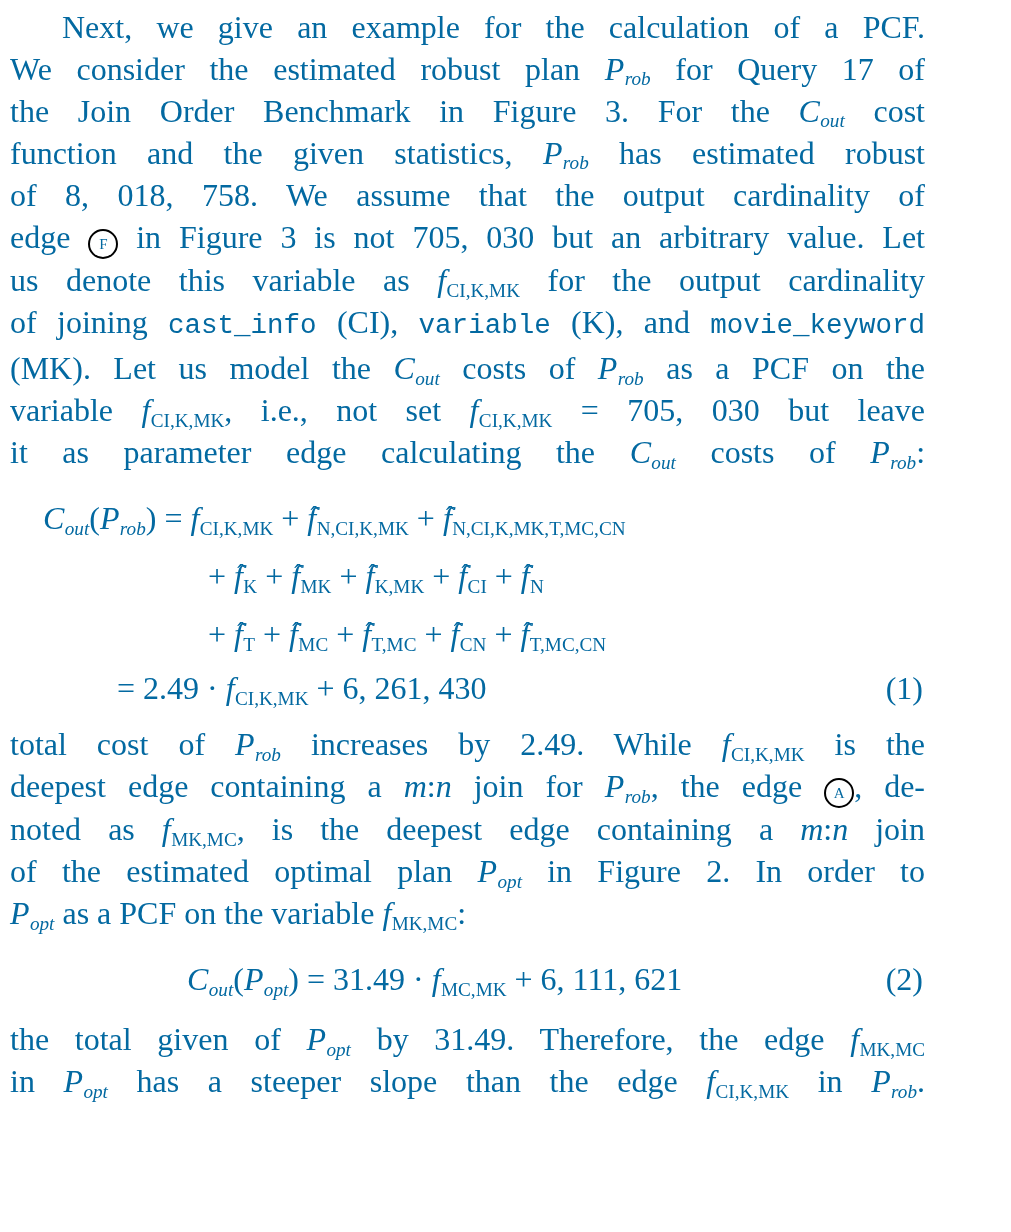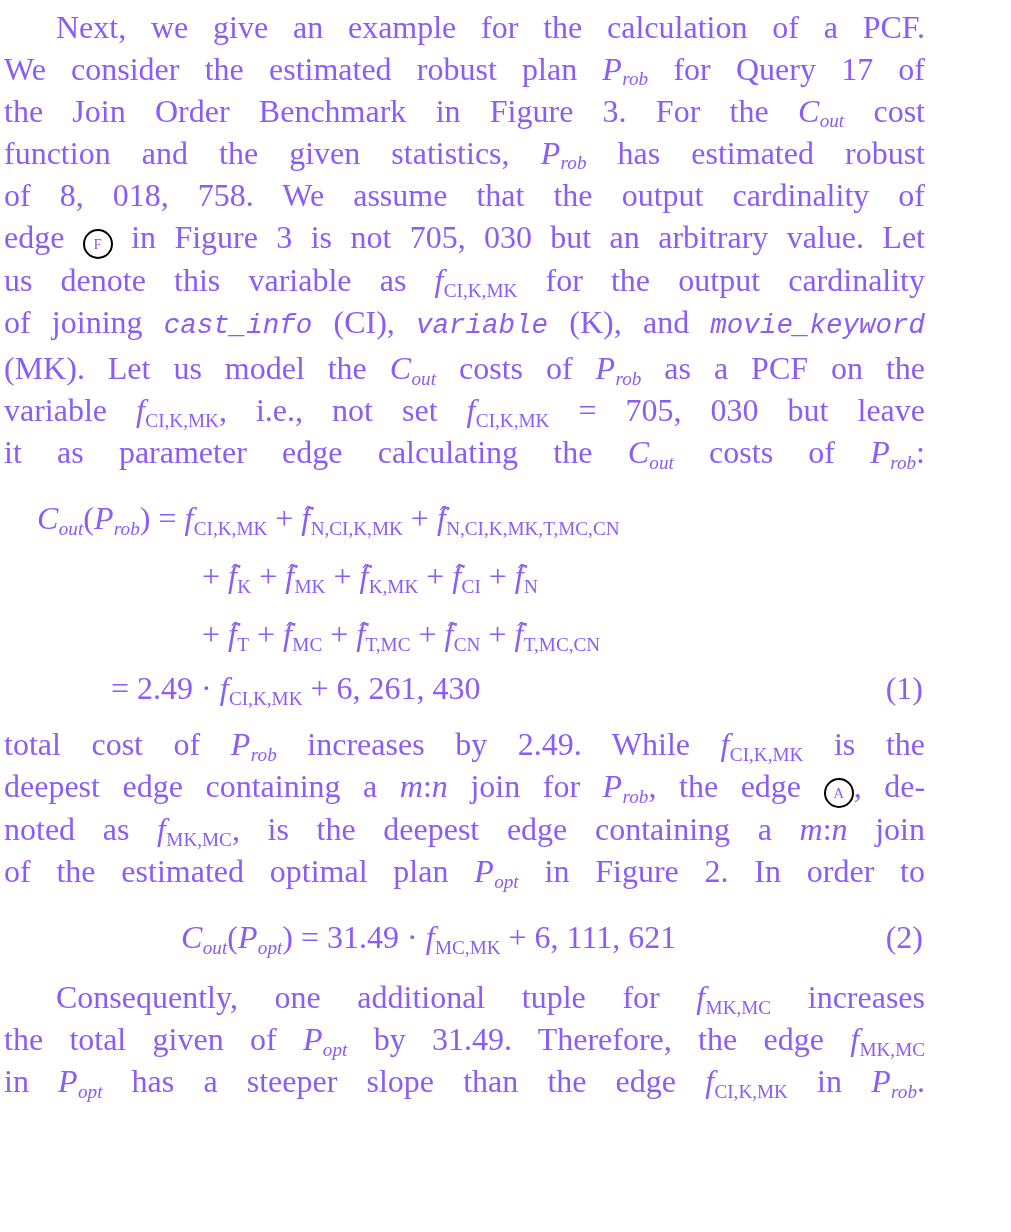--- a/index.html
+++ b/index.html
@@ -6,24 +6,24 @@
     margin: 0;
     padding: 0;
     background: #ffffff;
     width: 1011px;
     height: 1232px;
     overflow: hidden;
   }
   .doc {
     box-sizing: border-box;
     width: 937px;
-    padding: 6px 12px 0 4px;
+    padding: 6px 12px 0 10px;
     font-family: "Liberation Serif", "DejaVu Serif", serif;
     font-size: 32px;
-    color: #8b5cf6;
+    color: #0369a1;
   }
   .para { margin: 0; }
   .line {
     line-height: 42px;
     text-align: justify;
     text-align-last: justify;
   }
   .line.indent { padding-left: 52px; }
   .line.nojust { text-align-last: left; }
 
@@ -49,21 +49,20 @@
     top: 0.28em;
     line-height: 0;
     margin-left: 0.02em;
   }
   .msub.roman { font-style: normal; }
   .msub.ital  { font-style: italic; }
 
   .tt {
     font-family: "Liberation Mono", "DejaVu Sans Mono", monospace;
     font-size: 0.86em;
-    font-style: italic;
   }
 
   .hat { position: relative; }
   .hat::after {
     content: "\02C6";
     position: absolute;
     font-style: normal;
     font-size: 0.8em;
     left: 35%;
     top: -0.52em;
@@ -105,22 +104,22 @@
       <div class="eqline lhs"><span class="mgroup"><span class="mvar">C</span><span class="msub ital">out</span></span><span class="run">(</span><span class="mgroup"><span class="mvar">P</span><span class="msub ital">rob</span></span><span class="run">) = </span><span class="mgroup"><span class="mvar">f</span><span class="msub roman">CI,K,MK</span></span><span class="run"> + </span><span class="mgroup"><span class="mvar hat">f</span><span class="msub roman">N,CI,K,MK</span></span><span class="run"> + </span><span class="mgroup"><span class="mvar hat">f</span><span class="msub roman">N,CI,K,MK,T,MC,CN</span></span></div>
       <div class="eqline cont"><span class="run">+ </span><span class="mgroup"><span class="mvar hat">f</span><span class="msub roman">K</span></span><span class="run"> + </span><span class="mgroup"><span class="mvar hat">f</span><span class="msub roman">MK</span></span><span class="run"> + </span><span class="mgroup"><span class="mvar hat">f</span><span class="msub roman">K,MK</span></span><span class="run"> + </span><span class="mgroup"><span class="mvar hat">f</span><span class="msub roman">CI</span></span><span class="run"> + </span><span class="mgroup"><span class="mvar hat">f</span><span class="msub roman">N</span></span></div>
       <div class="eqline cont"><span class="run">+ </span><span class="mgroup"><span class="mvar hat">f</span><span class="msub roman">T</span></span><span class="run"> + </span><span class="mgroup"><span class="mvar hat">f</span><span class="msub roman">MC</span></span><span class="run"> + </span><span class="mgroup"><span class="mvar hat">f</span><span class="msub roman">T,MC</span></span><span class="run"> + </span><span class="mgroup"><span class="mvar hat">f</span><span class="msub roman">CN</span></span><span class="run"> + </span><span class="mgroup"><span class="mvar hat">f</span><span class="msub roman">T,MC,CN</span></span></div>
       <div class="eqline result"><span class="run">= 2.49 · </span><span class="mgroup"><span class="mvar">f</span><span class="msub roman">CI,K,MK</span></span><span class="run"> + 6, 261, 430</span><span class="eqtag">(1)</span></div>
     </div>
     <div class="para">
       <div class="line"><span class="run">total cost of </span><span class="mgroup"><span class="mvar">P</span><span class="msub ital">rob</span></span><span class="run"> increases by 2.49. While </span><span class="mgroup"><span class="mvar">f</span><span class="msub roman">CI,K,MK</span></span><span class="run"> is the</span></div>
       <div class="line"><span class="run">deepest edge containing a </span><span class="mvar">m</span><span class="run">:</span><span class="mvar">n</span><span class="run"> join for </span><span class="mgroup"><span class="mvar">P</span><span class="msub ital">rob</span></span><span class="run">, the edge </span><span class="circ">A</span><span class="run">, de-</span></div>
       <div class="line"><span class="run">noted as </span><span class="mgroup"><span class="mvar">f</span><span class="msub roman">MK,MC</span></span><span class="run">, is the deepest edge containing a </span><span class="mvar">m</span><span class="run">:</span><span class="mvar">n</span><span class="run"> join</span></div>
       <div class="line"><span class="run">of the estimated optimal plan </span><span class="mgroup"><span class="mvar">P</span><span class="msub ital">opt</span></span><span class="run"> in Figure 2. In order to</span></div>
+      <div class="line nojust"><span class="mgroup"><span class="mvar">P</span><span class="msub ital">opt</span></span><span class="run"> as a PCF on the variable </span><span class="mgroup"><span class="mvar">f</span><span class="msub roman">MK,MC</span></span><span class="run">:</span></div>
     </div>
     <div class="eq">
       <div class="eqline single"><span class="mgroup"><span class="mvar">C</span><span class="msub ital">out</span></span><span class="run">(</span><span class="mgroup"><span class="mvar">P</span><span class="msub ital">opt</span></span><span class="run">) = 31.49 · </span><span class="mgroup"><span class="mvar">f</span><span class="msub roman">MC,MK</span></span><span class="run"> + 6, 111, 621</span><span class="eqtag">(2)</span></div>
     </div>
     <div class="para">
-      <div class="line indent"><span class="run">Consequently, one additional tuple for </span><span class="mgroup"><span class="mvar">f</span><span class="msub roman">MK,MC</span></span><span class="run"> increases</span></div>
       <div class="line"><span class="run">the total given of </span><span class="mgroup"><span class="mvar">P</span><span class="msub ital">opt</span></span><span class="run"> by 31.49. Therefore, the edge </span><span class="mgroup"><span class="mvar">f</span><span class="msub roman">MK,MC</span></span></div>
       <div class="line"><span class="run">in </span><span class="mgroup"><span class="mvar">P</span><span class="msub ital">opt</span></span><span class="run"> has a steeper slope than the edge </span><span class="mgroup"><span class="mvar">f</span><span class="msub roman">CI,K,MK</span></span><span class="run"> in </span><span class="mgroup"><span class="mvar">P</span><span class="msub ital">rob</span></span><span class="run">.</span></div>
     </div>
   </article>
 
 </body></html>

